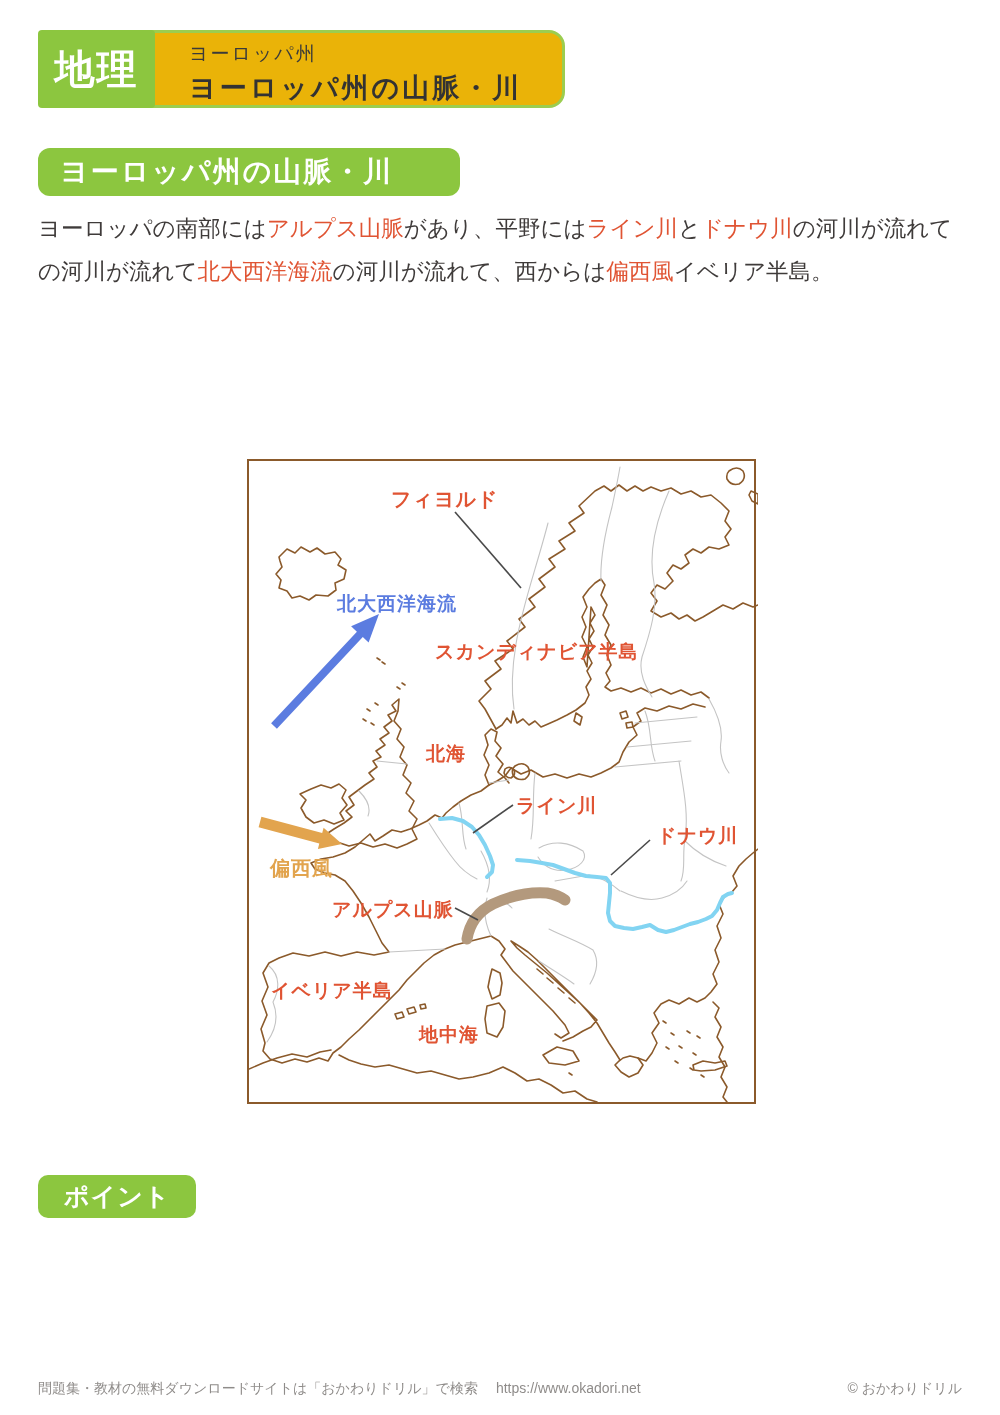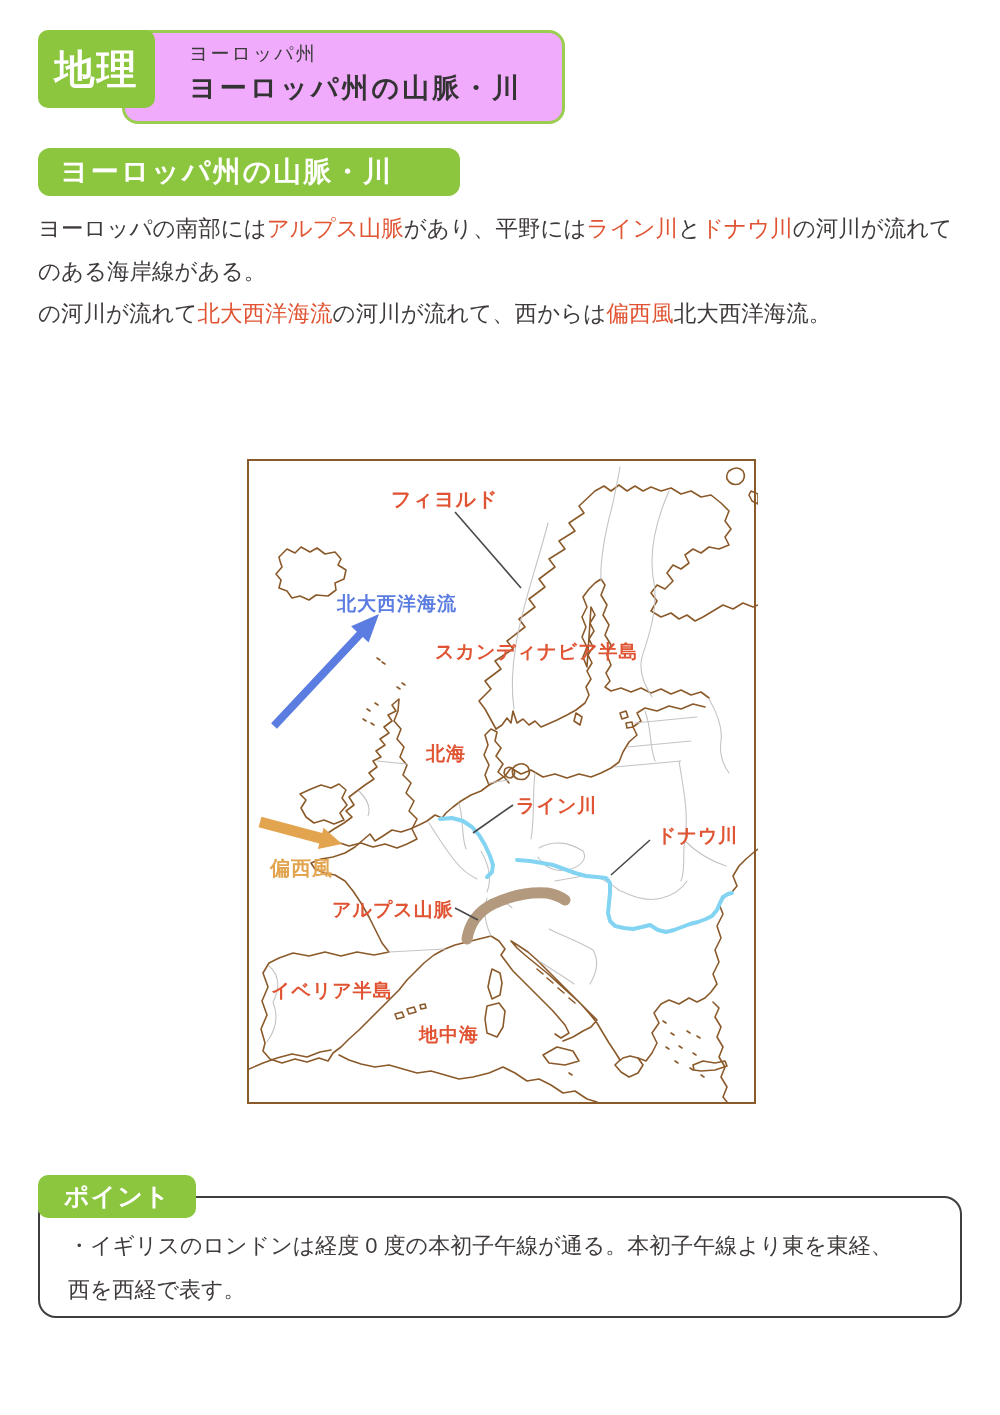--- a/index.html
+++ b/index.html
@@ -1,25 +1,25 @@
 <!DOCTYPE html>
 <html><head>
 <meta charset="utf-8">
 <style>
   * { margin:0; padding:0; box-sizing:border-box; }
   body { background:#fff; font-family:"Liberation Sans","DejaVu Sans",sans-serif; }
   .page { position:relative; width:1000px; height:1415px; background:#ffffff; overflow:hidden; }
 
   
-  .title-box { position:absolute; left:122px; top:30px; width:443px; height:94px;
-    border:3px solid #9bcd50; border-radius:16px; background:#f0abfc; padding:8px 0 0 64px; }
+  .title-box { position:absolute; left:122px; top:30px; width:443px; height:78px;
+    border:3px solid #9bcd50; border-radius:16px; background:#eab308; padding:8px 0 0 64px; }
   .title-small { font-size:19px; color:#3a3a3a; letter-spacing:2px; }
   .title-large { font-size:27px; color:#333; font-weight:600; letter-spacing:3px; margin-top:3px; }
   .subject-badge { position:absolute; left:38px; top:30px; width:117px; height:78px;
-    background:#8cc63f; border-radius:10px; color:#fff; font-size:40px; font-weight:700;
+    background:#8cc63f; border-radius:4px; color:#fff; font-size:40px; font-weight:700;
     display:flex; align-items:center; justify-content:center; letter-spacing:2px; }
 
   
   .section-heading { position:absolute; left:38px; top:148px; width:422px; height:48px;
     background:#8cc63f; border-radius:12px; color:#fff; font-size:28px; font-weight:700;
     letter-spacing:2px; display:flex; align-items:center; padding-left:22px; }
 
   
   .body-text { position:absolute; left:38px; top:208px; width:930px; font-size:22.5px;
     color:#3f3b3a; }
@@ -57,24 +57,21 @@
   </div>
   <div class="subject-badge">地理</div>
 
   <div class="section-heading">ヨーロッパ州の山脈・川</div>
 
   <div class="body-text">
     <div class="body-line">
       <span>ヨーロッパの南部には</span><span class="hl">アルプス山脈</span><span>があり、平野には</span><span class="hl">ライン川</span><span>と</span><span class="hl">ドナウ川</span><span>の河川が流れて</span>
     </div>
     <div class="body-line">
-      <span>のある海岸線がある。</span>
-    </div>
-    <div class="body-line">
-      <span>の河川が流れて</span><span class="hl">北大西洋海流</span><span>の河川が流れて、西からは</span><span class="hl">偏西風</span><span>北大西洋海流。</span>
+      <span>の河川が流れて</span><span class="hl">北大西洋海流</span><span>の河川が流れて、西からは</span><span class="hl">偏西風</span><span>イベリア半島。</span>
     </div>
   </div>
 
   <div class="map-frame">
     <svg width="509" height="641" viewBox="0 0 509 641">
       <g fill="none" stroke="#8b5a2b" stroke-width="1.6" stroke-linejoin="round" stroke-linecap="round">
 
         <path d="M30,96 L38,88 46,92 52,86 61,91 68,87 76,93 86,91 92,98 89,104 97,109 95,118 86,122 87,129 79,135 67,134 60,139 51,135 43,137 38,130 30,127 32,119 27,113 33,106 31,100 Z"></path>
 
         <path d="M247,268 L236,248 230,240 242,228 236,220 252,208 246,200 264,188 258,180 276,166 270,158 286,146 280,138 296,126 290,118 306,106 300,98 316,88 310,80 326,70 320,62 335,52 330,45 346,30 355,25 362,30 370,24 378,30 386,25 394,30 402,26 412,30 422,27 432,33 442,30 452,36 462,34 472,42 480,50 476,60 482,68 476,76 480,84 470,88 460,86 452,92 444,88 436,94 440,102 432,108 424,104 418,112 424,120 416,128 408,124 402,132 408,140 402,150 412,156 422,152 430,158 438,154 446,160 454,156 464,150 474,144 484,148 494,142 504,146 509,144"></path>
@@ -166,21 +163,23 @@
         <text class="map-label" x="408" y="381" font-size="19" fill="#e05433">ドナウ川</text>
         <text class="map-label" x="21" y="414" font-size="20" fill="#e2a44e">偏西風</text>
         <text class="map-label" x="83" y="455" font-size="19" fill="#e05433">アルプス山脈</text>
         <text class="map-label" x="22" y="536" font-size="19" fill="#e05433">イベリア半島</text>
         <text class="map-label" x="170" y="580" font-size="19" fill="#e05433">地中海</text>
       </g>
     </svg>
   </div>
 
   <div class="point-wrap">
-    <div class="point-box">
-      <div class="point-line">・イギリスのロンドンは経度 0 度の本初子午線が通る。本初子午線より東を東経、</div>
-      <div class="point-line">西を西経で表す。</div>
-    </div>
     <div class="point-badge">ポイント</div>
   </div>
 
+  <div class="footer">
+    <div class="footer-left">
+      <span>問題集・教材の無料ダウンロードサイトは「おかわりドリル」で検索</span><span>https://www.okadori.net</span>
+    </div>
+    <div class="footer-right">© おかわりドリル</div>
+  </div>
 
 </div>
 
 </body></html>

